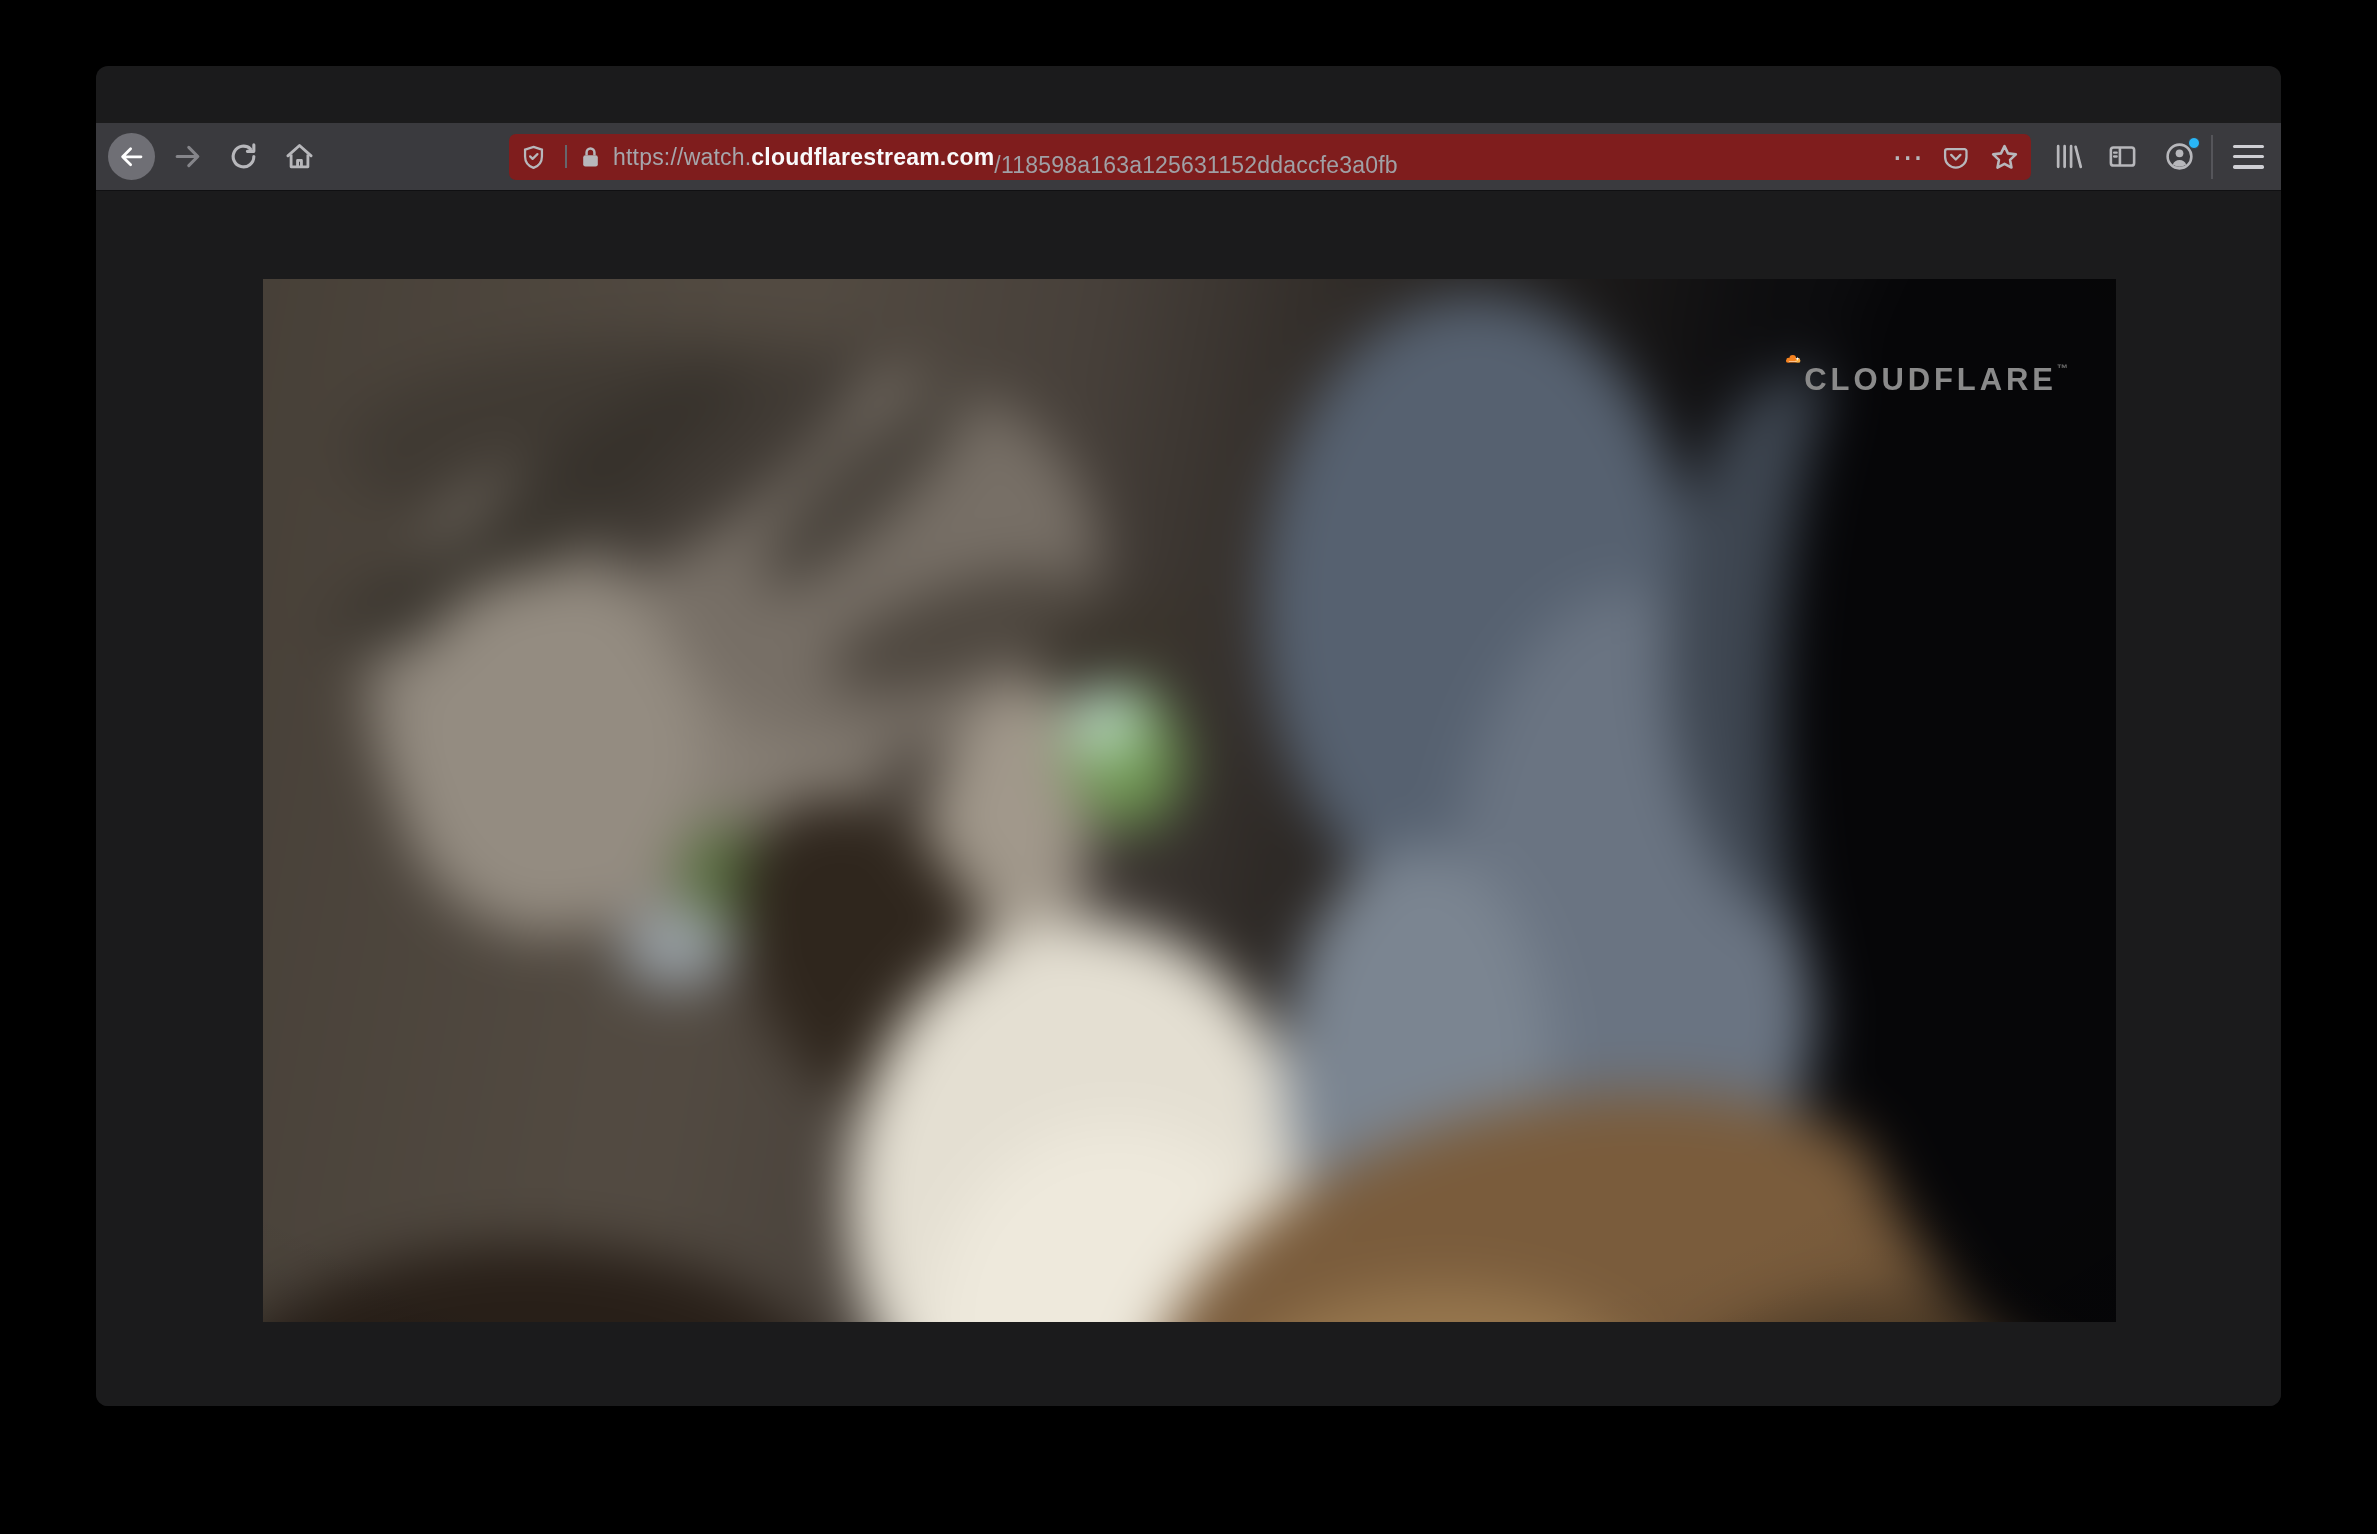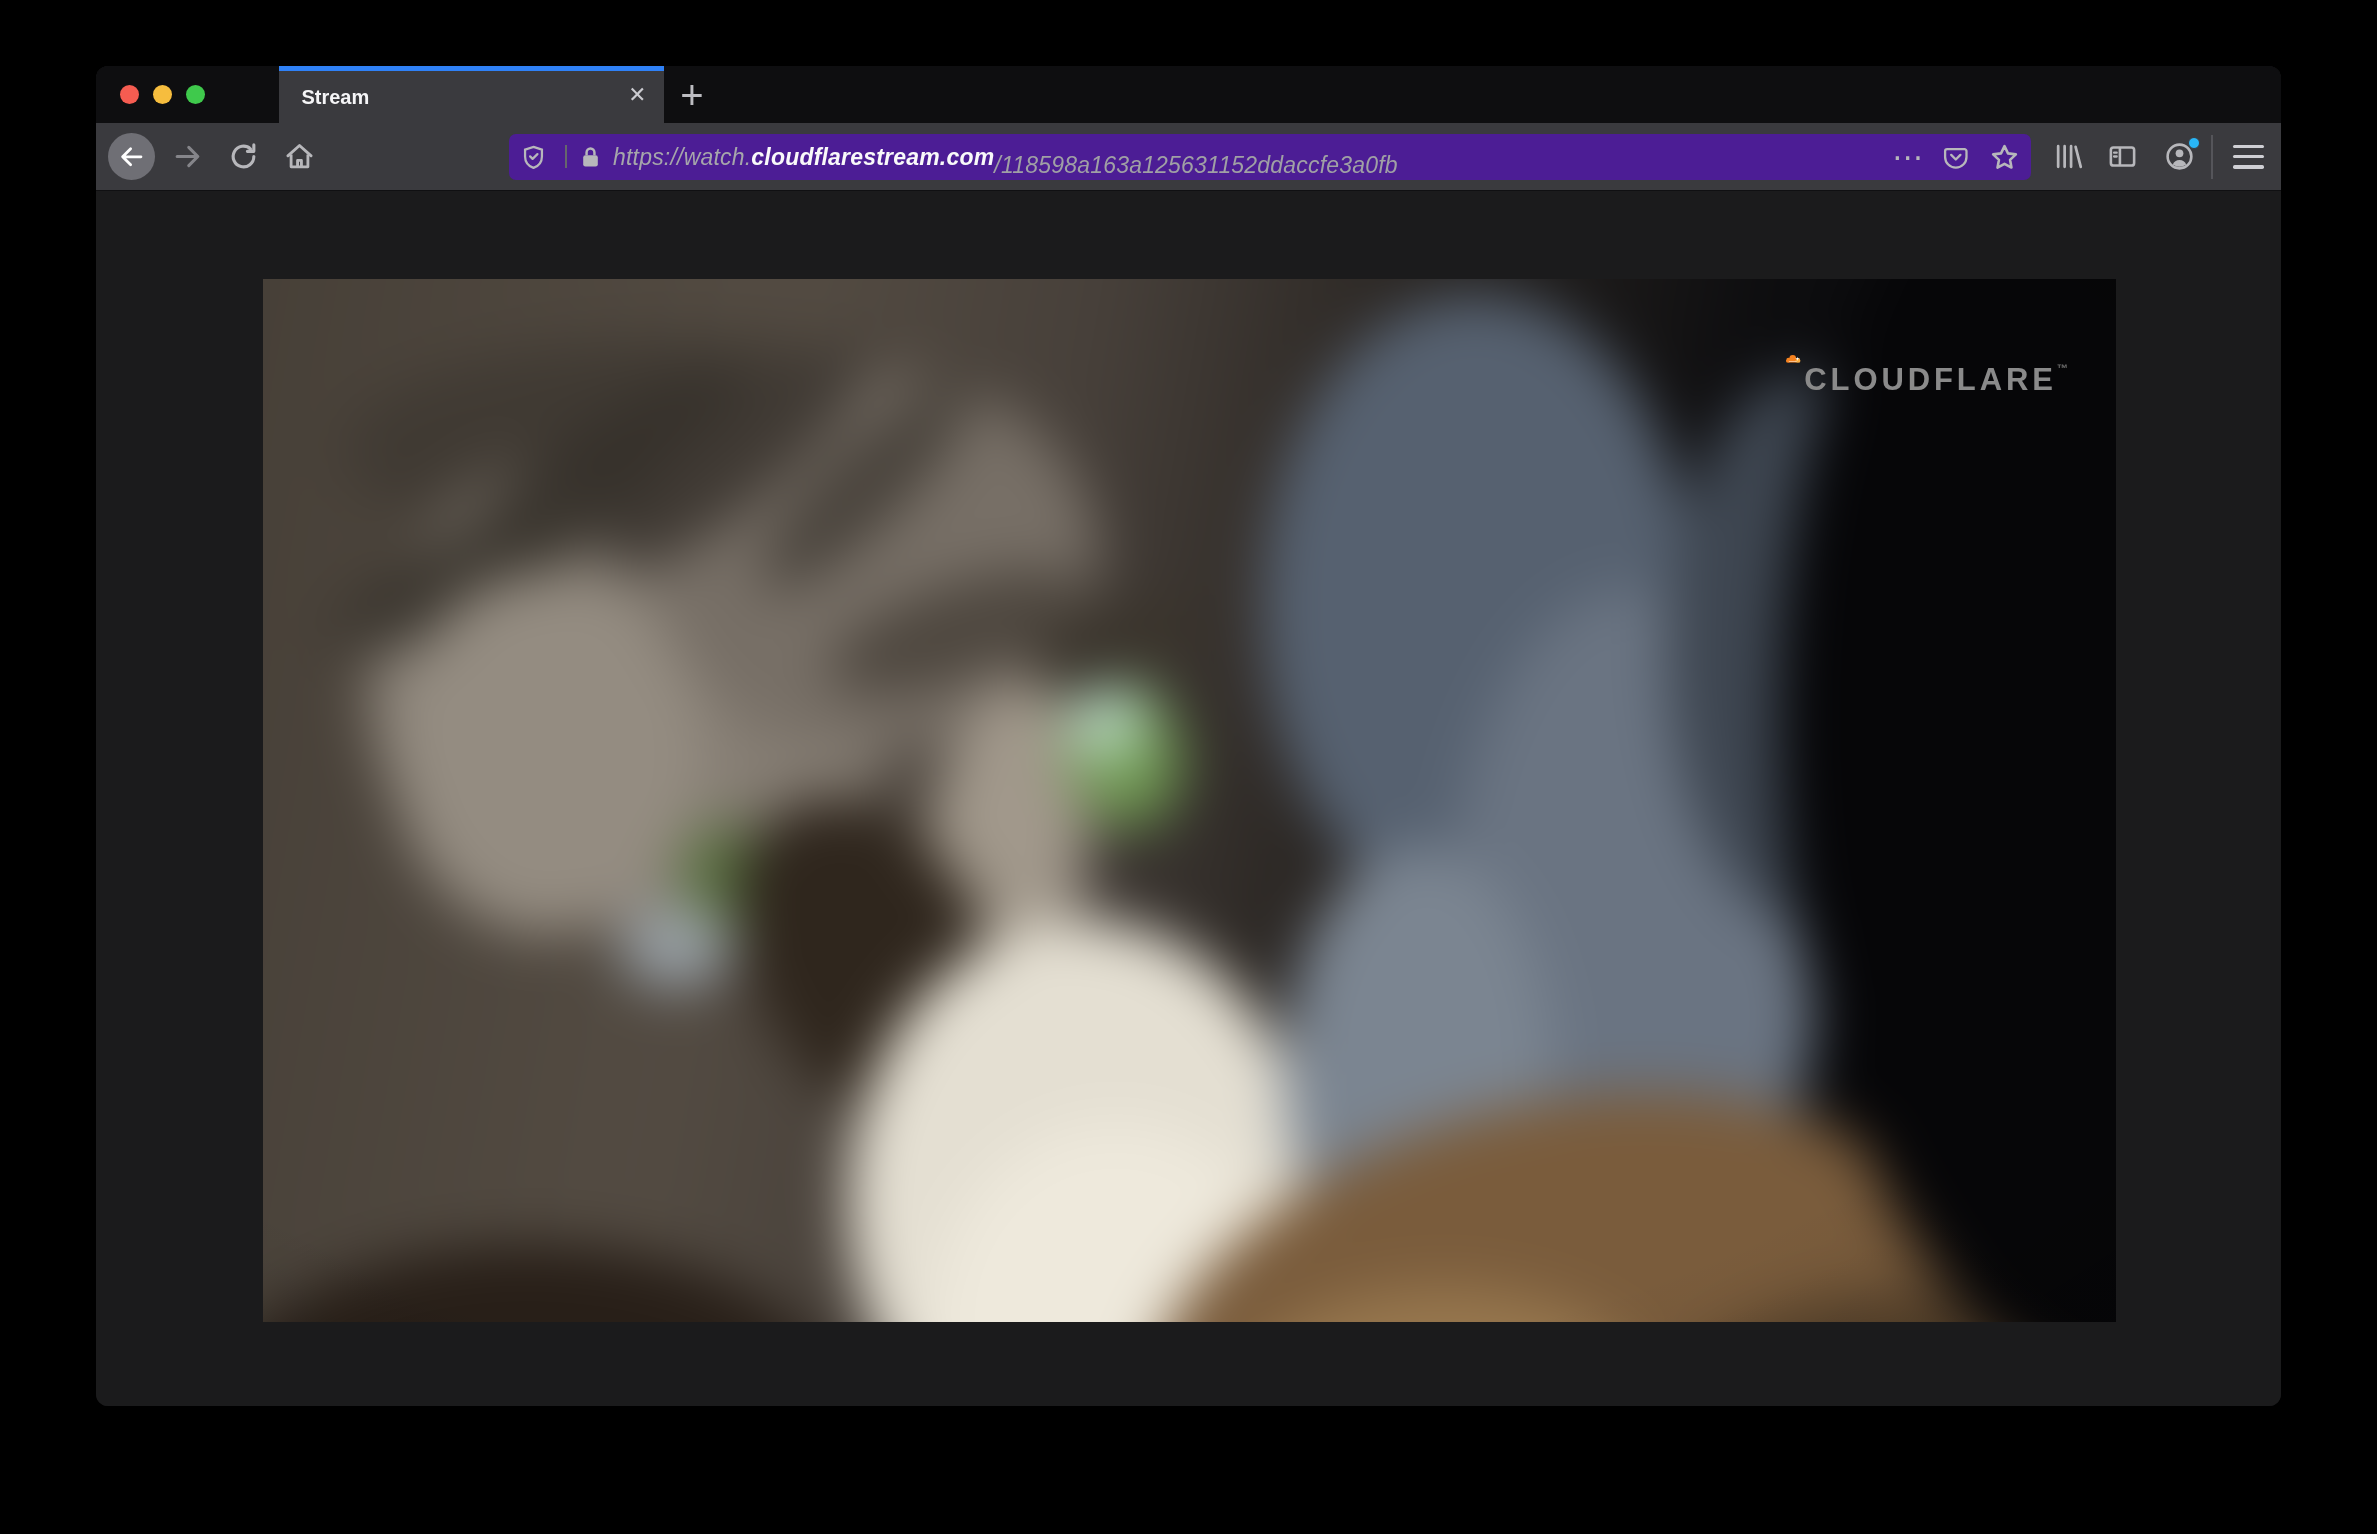--- a/index.html
+++ b/index.html
@@ -28,21 +28,21 @@
             display:flex; align-items:center; justify-content:center;
             color:#bcbcc1; font-size:40px; font-weight:200; line-height:1; }
 
   
   .navbar { position:absolute; left:0; top:57px; width:100%; height:68px; background:#3a3a3e;
             border-bottom:1.7px solid #101012; }
   .icon-btn { position:absolute; width:31px; height:31px; top:18px; }
   .back-btn { position:absolute; left:12px; top:10.3px; width:47px; height:47px; border-radius:50%;
               background:#6f6f75; display:flex; align-items:center; justify-content:center; }
   .urlbar { position:absolute; left:413px; top:11.2px; width:1522px; height:46px;
-            background:#4c1d95; border-radius:6.9px;font-style:italic; }
+            background:#7f1d1d; border-radius:6.9px; }
   .urlbar .shield { position:absolute; left:11.2px; top:9.5px; width:27px; height:27px; }
   .urlbar .sep { position:absolute; left:56px; top:11.2px; width:1.7px; height:23px; background:#66666c; }
   .urlbar .lock { position:absolute; left:68px; top:9.5px; width:27px; height:27px; }
   .url-text { position:absolute; left:104px; top:0; height:46px; display:flex; align-items:center;
               font-size:23px; white-space:nowrap; letter-spacing:0.2px; }
   .url-prefix { color:#a6a6ab; }
   .url-domain { color:#f9f9fa; font-weight:bold; }
   .url-path { color:#a0a0a5;margin-top:16px; }
   .dots { position:absolute; left:1376px; top:0; height:46px; width:45px; display:flex;
           align-items:center; justify-content:center; color:#b7b7bb; font-size:31px; }
@@ -112,35 +112,20 @@
   .brand-text { margin-top:5.2px; font-size:31px; font-weight:bold; letter-spacing:3.9px;
                 color:#8a8a8a; white-space:nowrap; }
   .brand-tm { font-size:11.2px; color:#6f6f6f; vertical-align:top; letter-spacing:0; }
 </style>
 </head>
 <body>
 
 <div class="screen">
   <div class="window">
 
-    <div class="tabbar">
-      <div class="traffic">
-        <div class="light" style="background:#f55c51"></div>
-        <div class="light" style="background:#f6bd3e"></div>
-        <div class="light" style="background:#3fc94c"></div>
-      </div>
-
-      <div class="tab">
-        <div class="tab-stripe" style="background:#2f81f7"></div>
-        <span class="tab-title">Stream</span>
-        <span class="tab-close">✕</span>
-      </div>
-
-      <div class="newtab">+</div>
-    </div>
 
     <div class="navbar">
 
       <div class="back-btn">
         <svg class="ic" style="width:27.6px;height:27.6px" viewBox="0 0 24 24">
           <path d="M20 12H5 M11 5l-7 7 7 7" fill="none" stroke="#ffffff" stroke-width="2.4" stroke-linecap="round" stroke-linejoin="round"></path>
         </svg>
       </div>
 
       <div class="icon-btn" style="left:76px">

